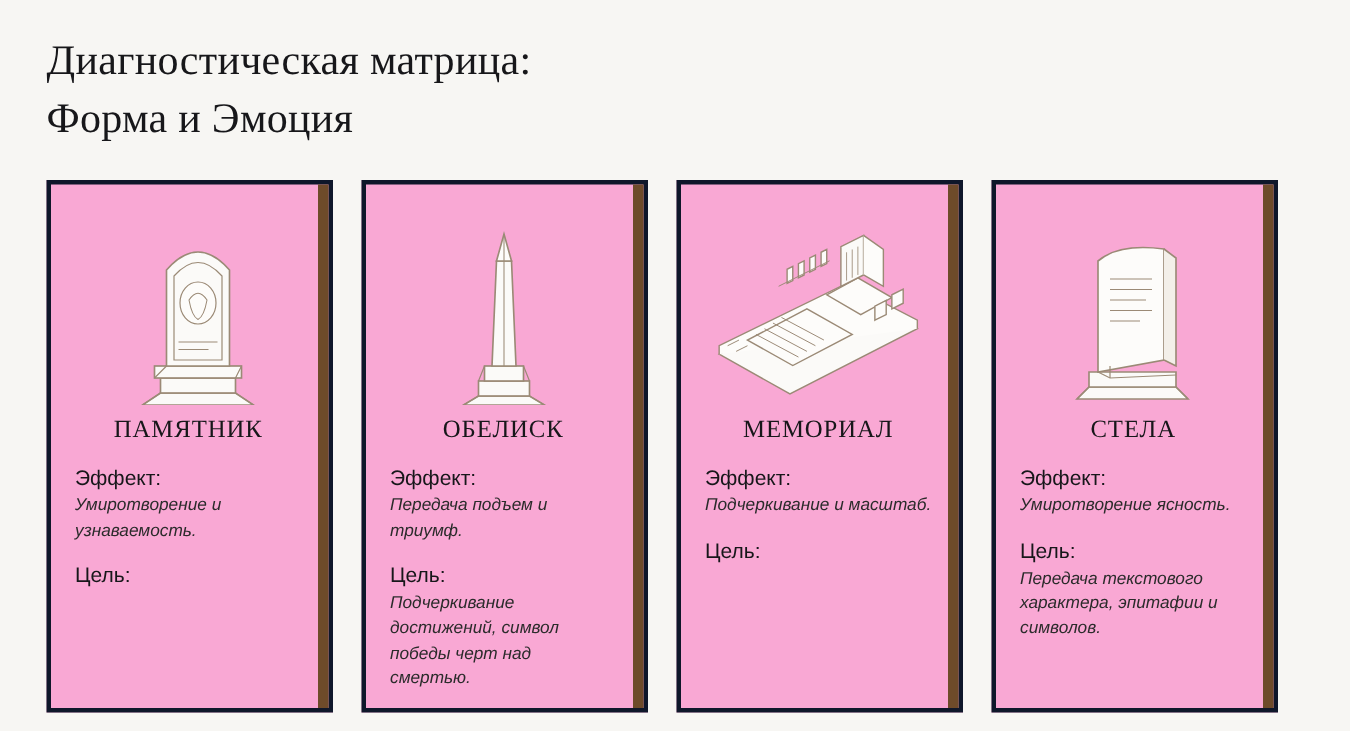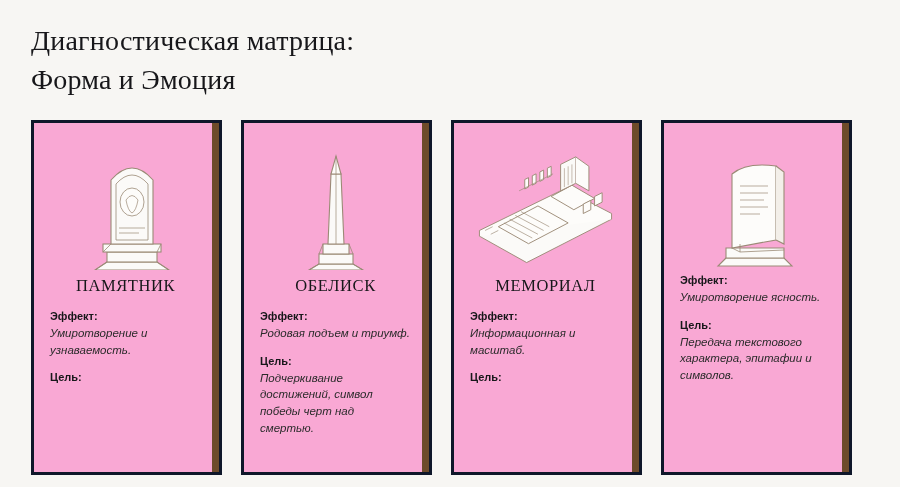--- a/index.html
+++ b/index.html
@@ -76,22 +76,22 @@
     font-family: "Liberation Serif", serif;
     font-size: 16.5px;
     letter-spacing: 0.6px;
     color: #17171a;
     margin: 6px 0 14px 0;
   }
   .block {
     margin-bottom: 13px;
   }
   .block-label {
-    font-size: 11px;
-    font-weight: bold;
+    font-size: 14px;
+    font-weight: normal;
     color: #17171a;
     margin-bottom: 3px;
   }
   .block-text {
     font-size: 11.5px;
     line-height: 1.45;
     color: #2b2b2b;
     font-style: italic;
   }
 </style>
@@ -145,21 +145,21 @@
             <path d="M50 34 L55 16 L60 34 Z" fill="#fdfcfa"></path>
             <path d="M55 16 V34" stroke-width="0.7"></path>
             <path d="M55 34 V104" stroke-width="0.7"></path>
             <path d="M42 104 L38 114 M68 104 L72 114 M38 124 L28 130" stroke-width="0.8"></path>
             <path d="M72 124 L82 130" stroke-width="0.8"></path>
           </svg>
         </div>
         <div class="card-title">ОБЕЛИСК</div>
         <div class="block">
           <div class="block-label">Эффект:</div>
-          <div class="block-text">Родовая подъем и триумф.</div>
+          <div class="block-text">Передача подъем и триумф.</div>
         </div>
         <div class="block">
           <div class="block-label">Цель:</div>
           <div class="block-text">Подчеркивание достижений, символ победы черт над смертью.</div>
         </div>
       </div>
     </div>
 
     <div class="card">
       <div class="accent" style="background: rgb(110, 75, 42);"></div>
@@ -180,21 +180,21 @@
             <path d="M82 36 L86 34 L86 24 L82 26 Z" fill="#fdfcfa"></path>
             <path d="M52 50 L88 32" stroke-width="0.7"></path>
             <path d="M120 74 L128 70 L128 60 L120 64 Z" fill="#fdfcfa"></path>
             <path d="M132 66 L140 62 L140 52 L132 56 Z" fill="#fdfcfa"></path>
             <path d="M22 96 L30 92 M16 92 L24 88" stroke-width="0.7"></path>
           </svg>
         </div>
         <div class="card-title">МЕМОРИАЛ</div>
         <div class="block">
           <div class="block-label">Эффект:</div>
-          <div class="block-text">Информационная и масштаб.</div>
+          <div class="block-text">Подчеркивание и масштаб.</div>
         </div>
         <div class="block">
           <div class="block-label">Цель:</div>
         </div>
       </div>
     </div>
 
     <div class="card">
       <div class="accent" style="background: rgb(110, 75, 42);"></div>
       <div class="card-inner">
@@ -203,20 +203,21 @@
             <path d="M30 118 L22 126 H96 L88 118 Z" fill="#fbfaf8"></path>
             <path d="M30 108 H88 V118 H30 Z" fill="#fbfaf8"></path>
             <path d="M36 108 V34 q14 -12 44 -8 V100 Z" fill="#fdfcfa"></path>
             <path d="M80 26 L88 32 V104 L80 100" fill="#f3efe9"></path>
             <path d="M36 108 L44 112 L88 110" stroke-width="0.8"></path>
             <path d="M44 112 V104" stroke-width="0.8"></path>
             <path d="M44 46 h28 M44 53 h28 M44 60 h24 M44 67 h28 M44 74 h20" stroke-width="0.7"></path>
             <path d="M30 118 L22 126 M88 118 L96 126" stroke-width="0.8"></path>
           </svg>
         </div>
+        <div class="card-title">СТЕЛА</div>
         <div class="block">
           <div class="block-label">Эффект:</div>
           <div class="block-text">Умиротворение ясность.</div>
         </div>
         <div class="block">
           <div class="block-label">Цель:</div>
           <div class="block-text">Передача текстового характера, эпитафии и символов.</div>
         </div>
       </div>
     </div>

